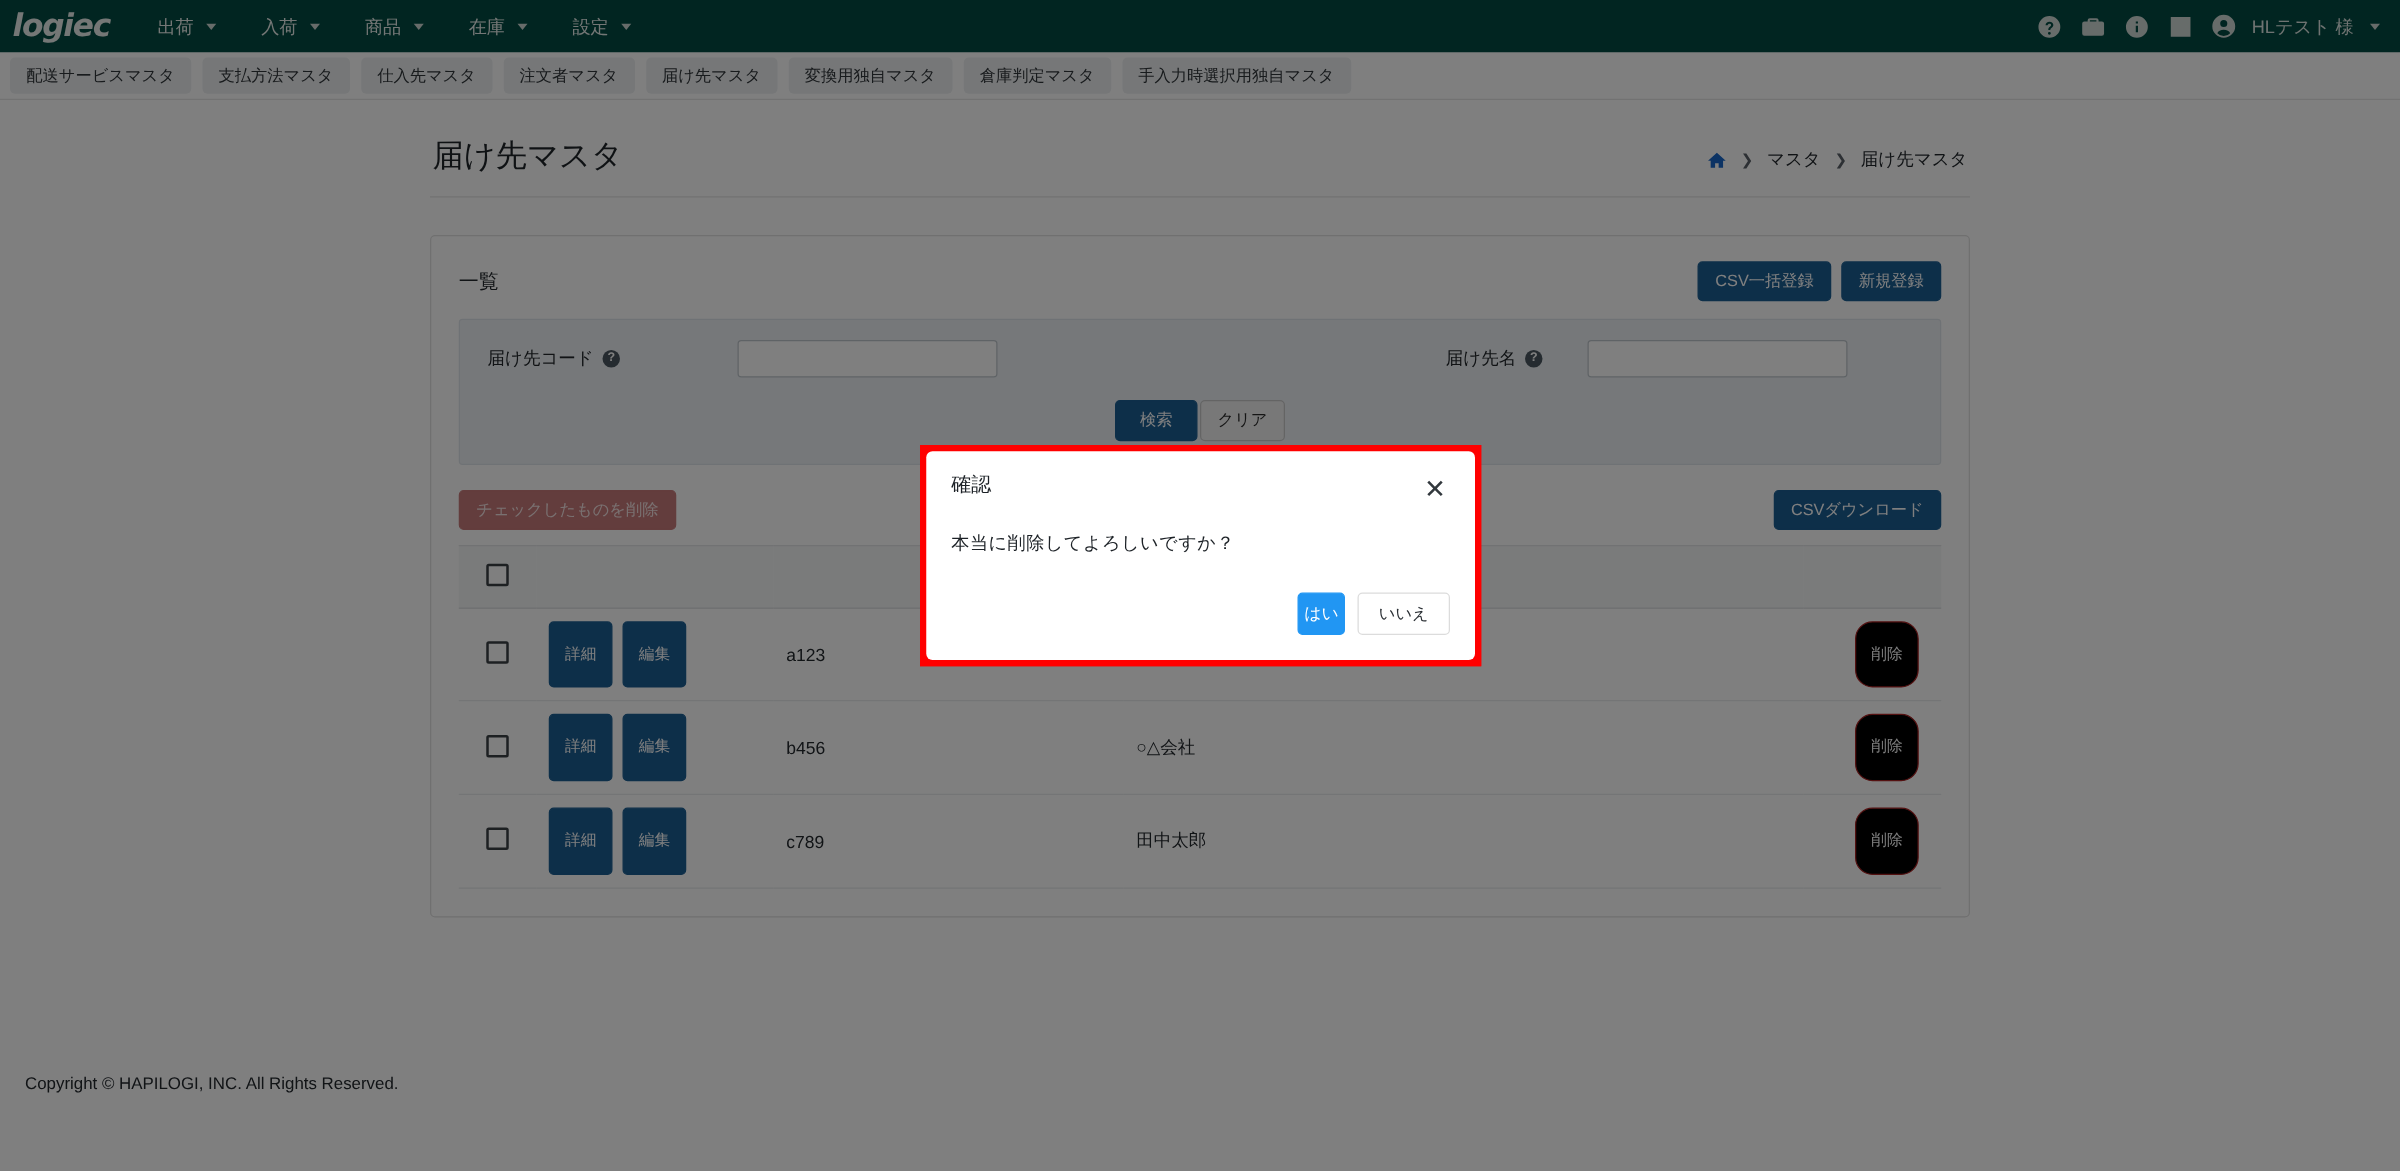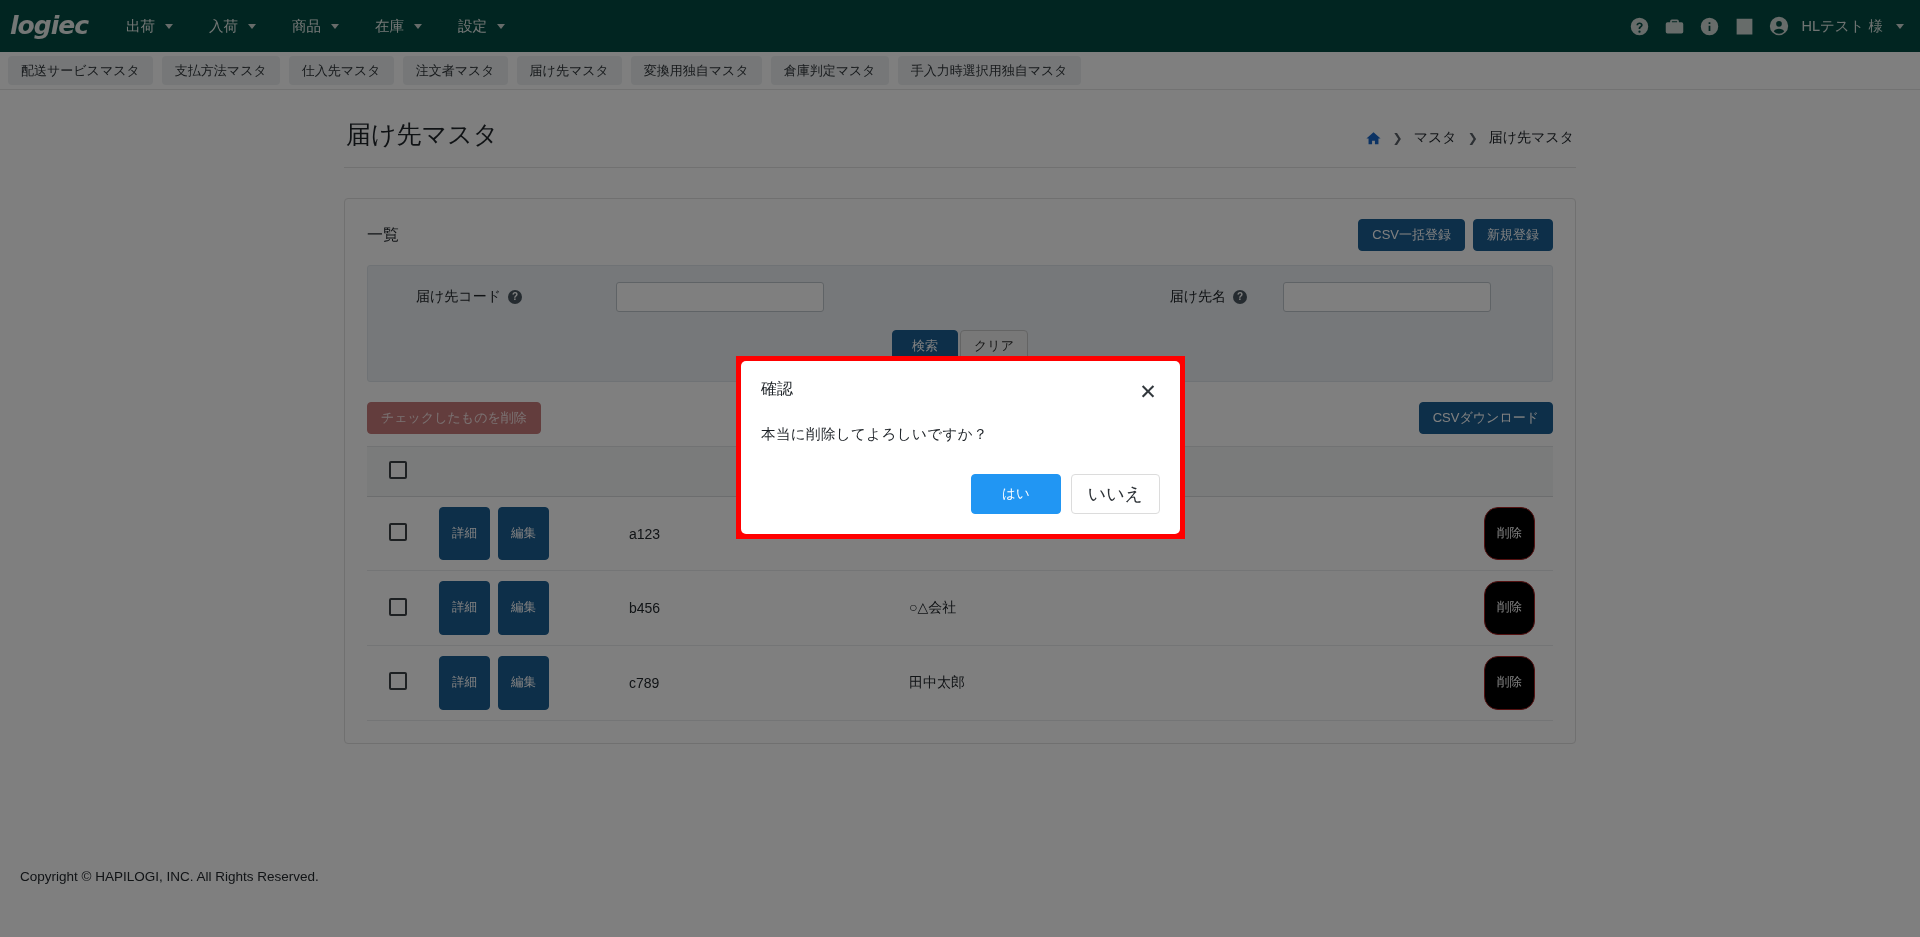--- a/index.html
+++ b/index.html
@@ -23,21 +23,21 @@
   }
   #dim-overlay {
     position: absolute;
     inset: 0;
     background: rgba(0,0,0,0.5);
     z-index: 50;
   }
 
   
   .topbar {
-    height: 52px;
+    height: 42px;
     background: #024b42;
     display: flex;
     align-items: center;
     padding: 0 16px 0 10px;
     position: relative;
     z-index: 2;
   }
   .logo {
     font-family: "DejaVu Sans", sans-serif;
     font-weight: bold;
@@ -193,21 +193,20 @@
   
   .searchpanel {
     background: #edf1f5;
     border: 1px solid #dfe5ea;
     border-radius: 3px;
     padding: 16px 22px 18px 22px;
   }
   .search-fields {
     display: flex;
     align-items: center;
-    margin-left: 26px;
   }
   .fld {
     display: flex;
     align-items: center;
     width: 50%;
   }
   .fld-label {
     font-size: 14px;
     color: #22272b;
     display: inline-flex;
@@ -359,30 +358,30 @@
     display: flex;
     justify-content: flex-end;
     gap: 10px;
     padding-bottom: 4px;
   }
   .btn-yes {
     background: #2196f3;
     border: 1px solid #2196f3;
     color: #fff;
     font-size: 13.5px;
-    padding: 7px 30px;
+    padding: 7px 4px;
     border-radius: 4px;
     cursor: pointer;
     font-family: inherit;
   }
   .btn-no {
     background: #fff;
     border: 1px solid #dcdcdc;
     color: #2b3035;
-    font-size: 18px;
+    font-size: 13px;
     padding: 7px 16px;
     border-radius: 4px;
     cursor: pointer;
     font-family: inherit;
   }
 </style>
 </head>
 <body>
 
 <div id="page-root">

